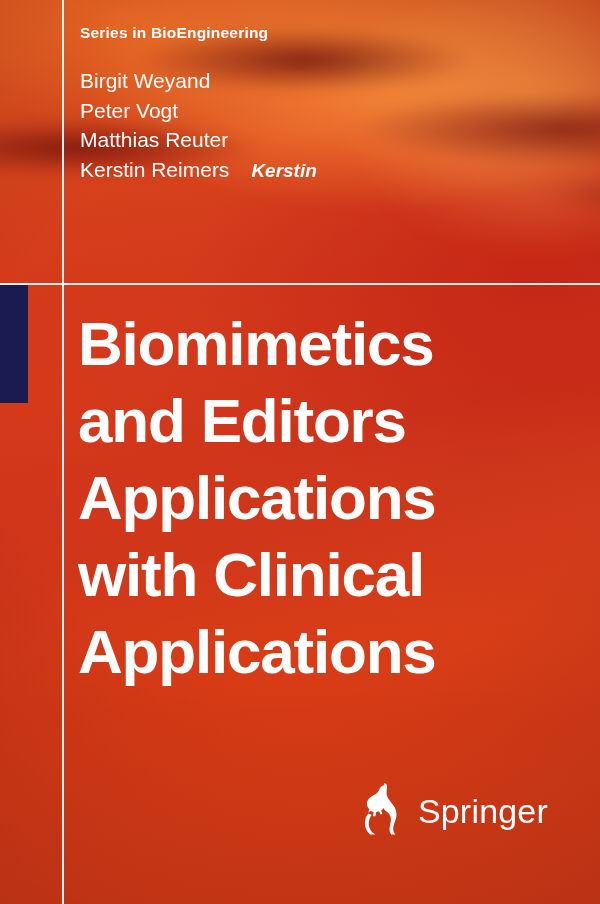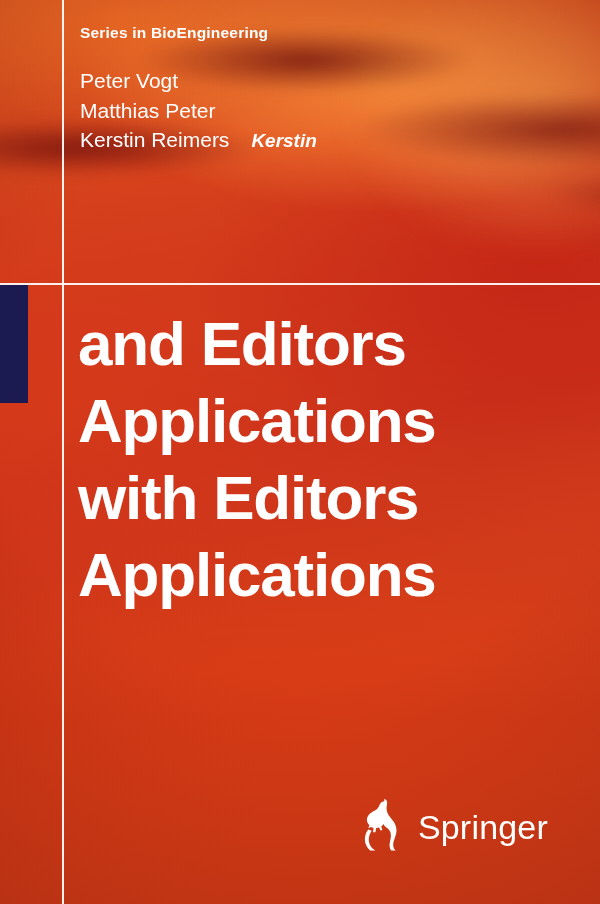--- a/index.html
+++ b/index.html
@@ -138,21 +138,21 @@
     line-height: 77px;
     font-weight: bold;
     letter-spacing: -1.2px;
   }
   .title-line { white-space: nowrap; }
 
   
   .logo {
     position: absolute;
     right: 52px;
-    bottom: 48px;
+    bottom: 64px;
     display: flex;
     align-items: center;
     gap: 12px;
   }
   .logo-mark {
     width: 46px;
     height: 58px;
   }
   .logo-text {
     color: #ffffff;
@@ -172,31 +172,33 @@
   <div class="bg-shade-bottom"></div>
   <div class="bg-vignette"></div>
 
   <div class="vline"></div>
   <div class="hline"></div>
   <div class="spine-tab"></div>
 
   <div class="series">Series in BioEngineering</div>
 
   <div class="authors">
+    <div class="author">Birgit Weyand</div>
     <div class="author">Peter Vogt</div>
-    <div class="author">Matthias Peter</div>
+    <div class="author">Matthias Reuter</div>
     <div class="author">
       <span>Kerstin Reimers</span><span class="editors-label">Kerstin</span>
     </div>
   </div>
 
   <div class="title">
+    <div class="title-line">Biomimetics</div>
     <div class="title-line">and Editors</div>
     <div class="title-line">Applications</div>
-    <div class="title-line">with Editors</div>
+    <div class="title-line">with Clinical</div>
     <div class="title-line">Applications</div>
   </div>
 
   <div class="logo">
     <svg class="logo-mark" viewBox="0 0 46 58" aria-hidden="true">
       <path fill="#ffffff" d="M24.5 3.2c-1.9 0-3.4 1.1-4.3 2.6-1.1 1.8-1.4 3.6-3.1 5.2-1.6 1.5-3.7 2.2-5.6 3.4-2 1.3-3.6 3.1-4.3 5.4-.5 1.7-.3 3.3.3 4.8.4 1 1.1 1.9 1.9 2.6l-1.1 3.1 2.6-1.4c.8.5 1.7.8 2.6 1l-.4 4.4h2.3l.8-4.2c1 0 2-.2 2.9-.5l1.6 3.2 1.6-1.1-1.1-3.2c.9-.7 1.6-1.6 2.1-2.6.7 1.4 1.8 2.6 3.1 3.5 2 1.4 3.4 2.9 4.1 5 .5 1.6.5 3.2.3 4.9-.3 2.3-1 4.5-1.2 6.8-.2 2.3.2 4.6 1.6 6.5h4.5c-1.7-1.6-2.5-3.6-2.5-5.9 0-2.4.8-4.6 1.6-6.8.9-2.4 1.7-4.8 1.7-7.4 0-3.4-1.3-6.5-3.2-9.2-1.7-2.4-3.8-4.5-5.2-7.1-1.2-2.2-1.7-4.5-1.5-7 .1-1.5.5-3 .5-4.5 0-1.3-.5-2.5-1.6-3.2-.5-.3-1.1-.3-1.6-.3z"></path>
       <path fill="#ffffff" d="M12.4 20.1a1.5 1.5 0 1 0 0-3 1.5 1.5 0 0 0 0 3z" opacity="0"></path>
       <path fill="#ffffff" d="M8.3 31.6c-1.6 1.9-2.6 4.2-3.1 6.6-.6 3-.3 6.1.9 8.9.9 2.1 2.3 4 4.1 5.4h5.2c-2.6-1.4-4.6-3.6-5.7-6.3-1.1-2.7-1.2-5.7-.4-8.5.5-1.8 1.3-3.5 2.4-5l-3.4-1.1z"></path>
     </svg>
     <span class="logo-text">Springer</span>

